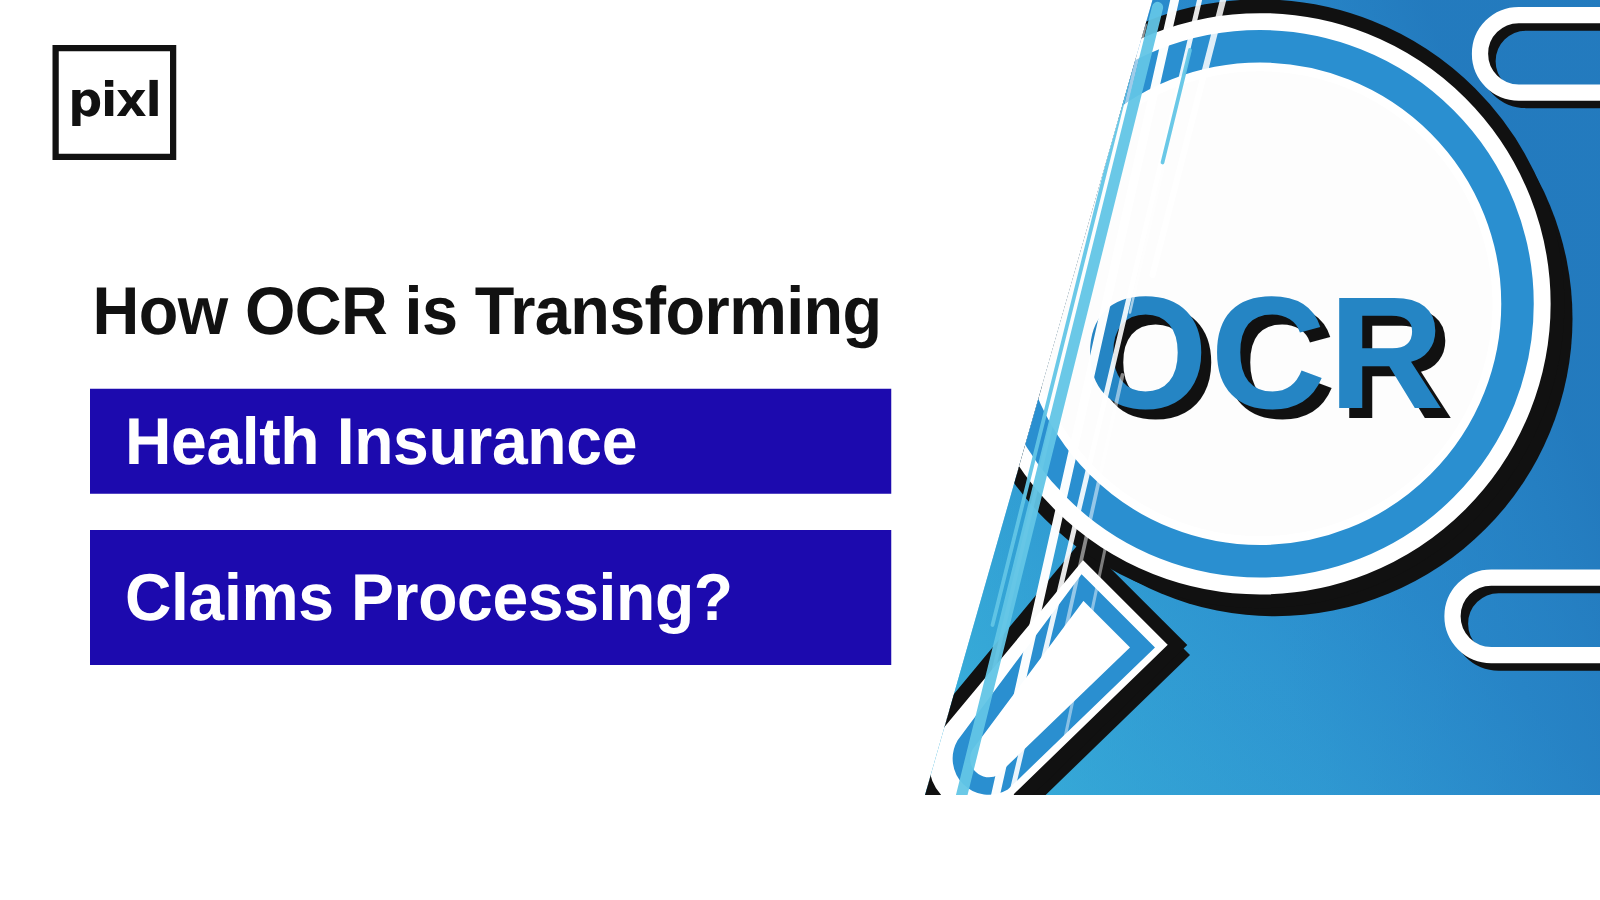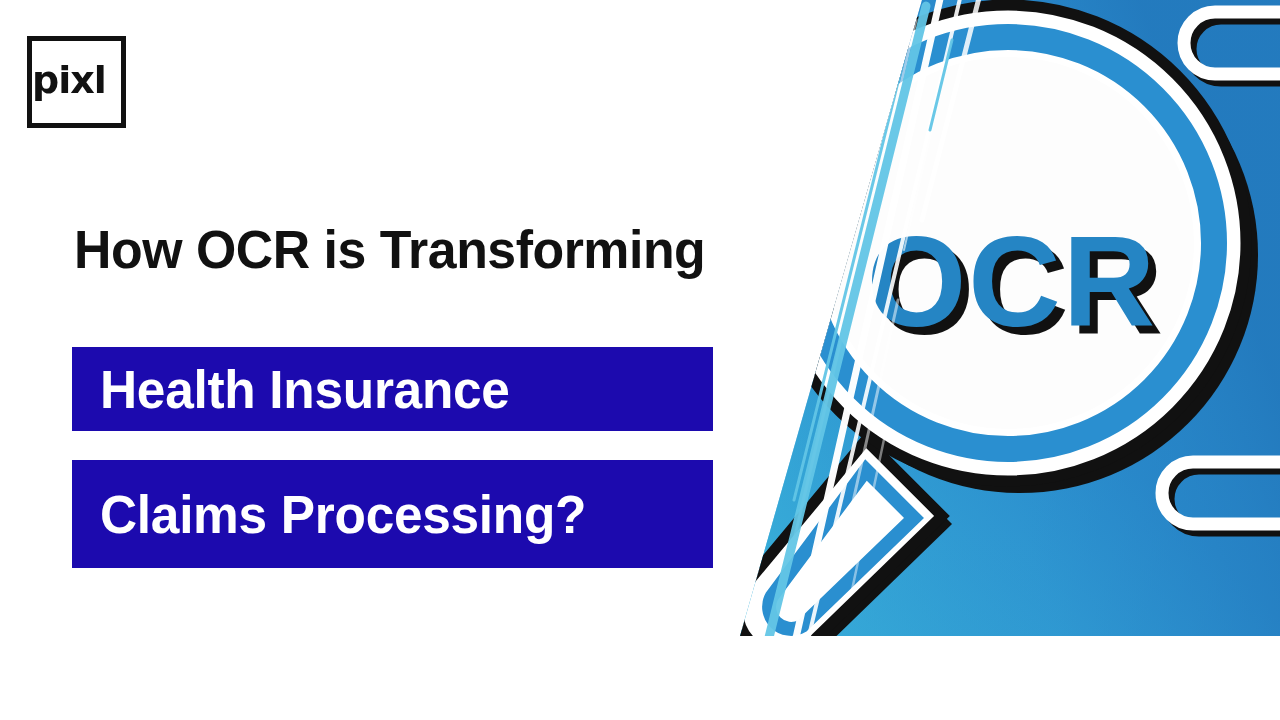--- a/index.html
+++ b/index.html
@@ -14,29 +14,30 @@
     position: relative;
     width: 1280px;
     height: 720px;
     background: #ffffff;
     overflow: hidden;
   }
 
   
   #logo-box {
     position: absolute;
-    left: 27px;
+    left: 42px;
     top: 36px;
     width: 99px;
     height: 92px;
     border: 5px solid #111111;
     box-sizing: border-box;
     background: #ffffff;
     display: flex;
     align-items: center;
+    justify-content: center;
   }
   #logo-text {
     font-family: "DejaVu Sans", sans-serif;
     font-size: 38px;
     font-weight: 600;
     color: #111111;
     letter-spacing: -1px;
     line-height: 1;
     position: relative;
     top: -2px;
@@ -59,21 +60,20 @@
 
   .hl-bar {
     position: absolute;
     left: 72px;
     width: 641px;
     background: #1c0aae;
     display: flex;
     align-items: center;
     box-sizing: border-box;
     padding-left: 28px;
-    margin-top: 36px;
   }
   #hl-bar-1 { top: 311px; height: 84px; }
   #hl-bar-2 { top: 424px; height: 108px; }
   .hl-bar-text {
     font-family: "Liberation Sans", sans-serif;
     font-size: 53px;
     font-weight: bold;
     color: #ffffff;
     letter-spacing: -0.3px;
     white-space: nowrap;

